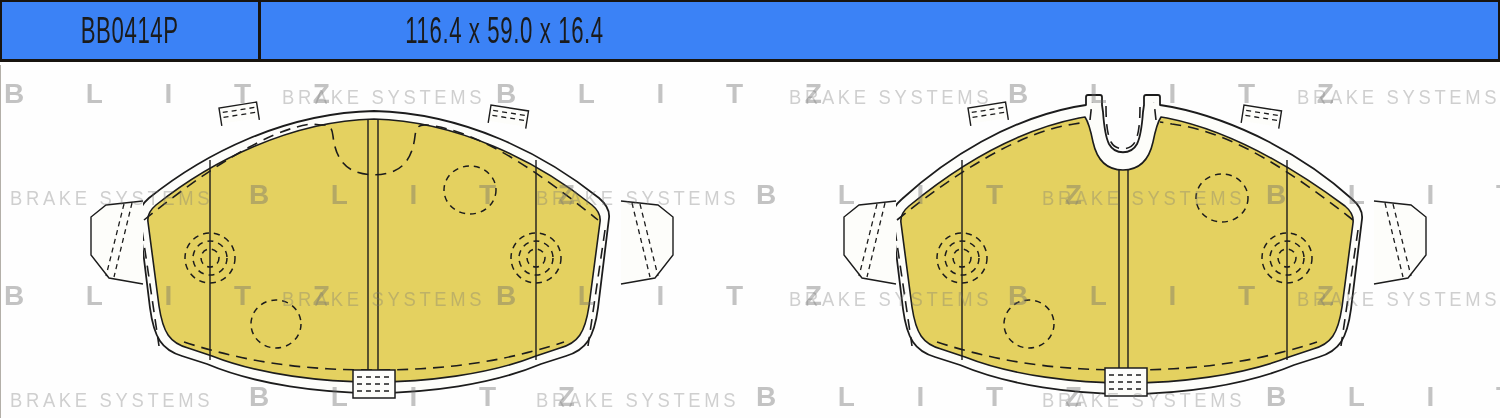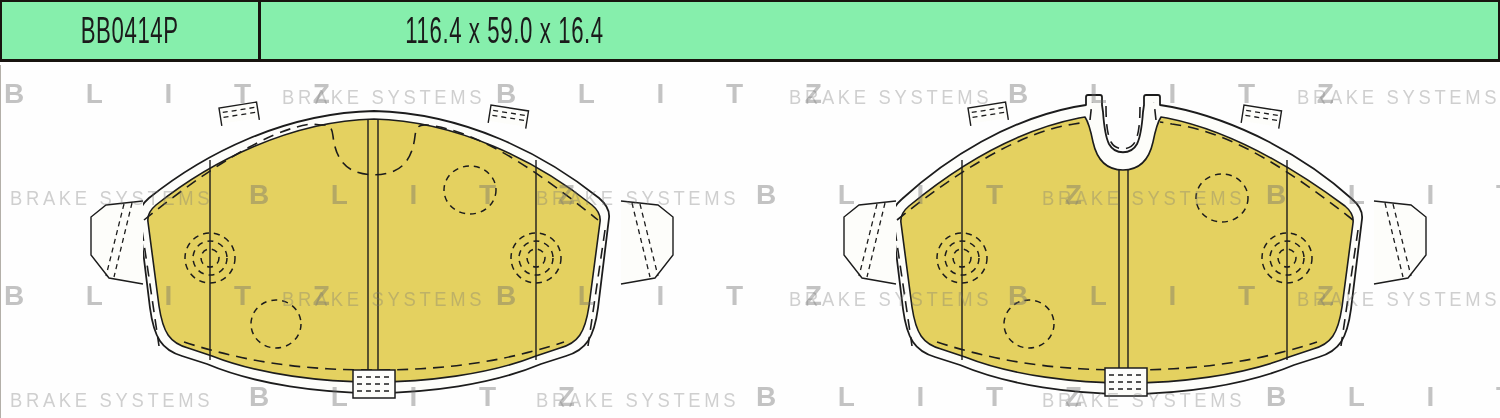--- a/index.html
+++ b/index.html
@@ -3,21 +3,21 @@
 <meta charset="utf-8">
 <style>
   html,body{margin:0;padding:0;background:#ffffff;}
   #page{
     position:relative;width:1500px;height:418px;background:#fefefe;
     overflow:hidden;font-family:"Liberation Sans",sans-serif;
   }
   
   #header{
     position:absolute;left:0;top:0;width:1500px;height:62px;
-    display:flex;box-sizing:border-box;background:#86efac;
+    display:flex;box-sizing:border-box;background:#3b82f6;
     border-top:2px solid #18140f;border-left:2px solid #18140f;
     border-right:2px solid #18140f;border-bottom:3px solid #18140f;align-items:flex-end;
   }
   .hcell{
     display:flex;align-items:center;justify-content:center;
     box-sizing:border-box;height:100%;
   }
   .hcell + .hcell{border-left:3px solid #18140f;}
   .hc1{width:256px;}
   .hc2{width:490px;}

